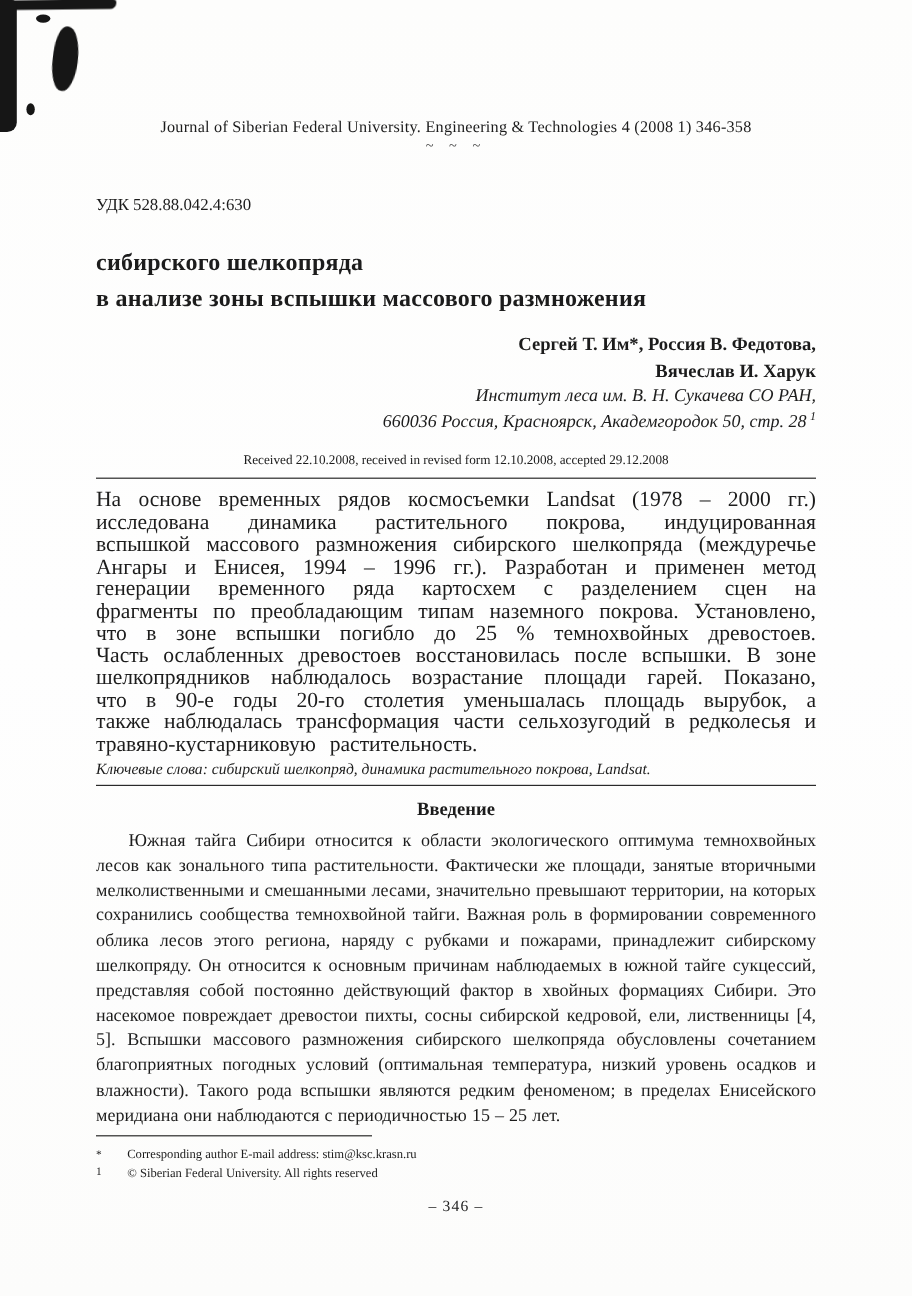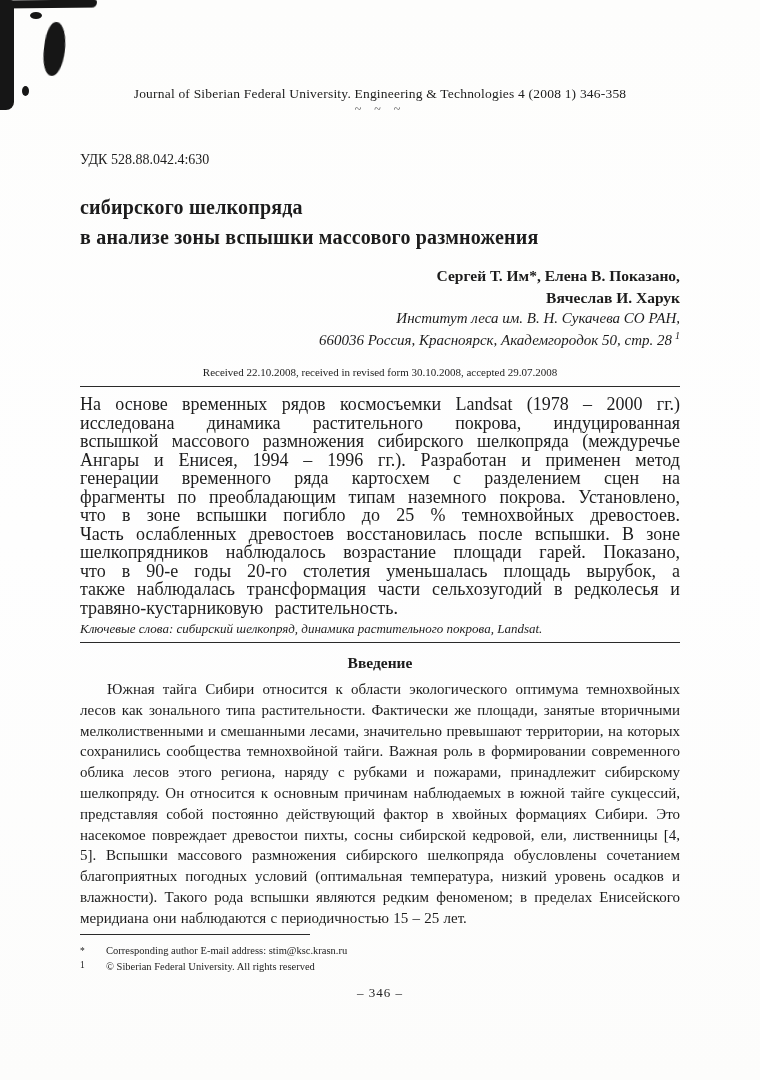--- a/index.html
+++ b/index.html
@@ -20,21 +20,21 @@
   .artifact { position: absolute; background: #161616; filter: blur(0.6px); }
   .artifact.top-bar    { left: 7px;  top: 0;    width: 90px;  height: 8px;  border-radius: 0 3px 6px 2px; transform: rotate(-0.6deg); }
   .artifact.left-bar   { left: 0;    top: 0;    width: 14px;  height: 110px; border-radius: 0 4px 8px 0; }
   .artifact.blob       { left: 44px; top: 22px; width: 21px;  height: 54px; border-radius: 45% 55% 50% 50%; transform: rotate(7deg); }
   .artifact.speck-a    { left: 22px; top: 86px; width: 7px;   height: 10px; border-radius: 50%; }
   .artifact.speck-b    { left: 30px; top: 12px; width: 12px;  height: 7px;  border-radius: 50%; }
 
   .content {
     position: absolute;
     left: 80px;
-    top: 0;
+    top: 12px;
     width: 600px;
   }
   .journal-header {
     margin-top: 86px;
     font-size: 13.5px;
     line-height: 15px;
     text-align: center;
     letter-spacing: 0.2px;
   }
   .ornament {
@@ -165,30 +165,30 @@
     <div class="ornament">~ ~ ~</div>
 
     <div class="udc">УДК 528.88.042.4:630</div>
 
     <div class="title">
       <div>сибирского шелкопряда</div>
       <div>в анализе зоны вспышки массового размножения</div>
     </div>
 
     <div class="authors">
-      <div>Сергей Т. Им*, Елена В. Показано,</div>
+      <div>Сергей Т. Им*, Россия В. Федотова,</div>
       <div>Вячеслав И. Харук</div>
     </div>
 
     <div class="affiliation">
       <div>Институт леса им. В. Н. Сукачева СО РАН,</div>
       <div><span>660036 Россия, Красноярск, Академгородок 50, стр. 28</span><sup>1</sup></div>
     </div>
 
-    <div class="received">Received 22.10.2008, received in revised form 30.10.2008, accepted 29.07.2008</div>
+    <div class="received">Received 22.10.2008, received in revised form 12.10.2008, accepted 29.12.2008</div>
 
     <hr class="rule-full">
 
     <div class="abstract">На основе временных рядов космосъемки Landsat (1978 – 2000 гг.) исследована динамика растительного покрова, индуцированная вспышкой массового размножения сибирского шелкопряда (междуречье Ангары и Енисея, 1994 – 1996 гг.). Разработан и применен метод генерации временного ряда картосхем с разделением сцен на фрагменты по преобладающим типам наземного покрова. Установлено, что в зоне вспышки погибло до 25 % темнохвойных древостоев. Часть ослабленных древостоев восстановилась после вспышки. В зоне шелкопрядников наблюдалось возрастание площади гарей. Показано, что в 90-е годы 20-го столетия уменьшалась площадь вырубок, а также наблюдалась трансформация части сельхозугодий в редколесья и травяно-кустарниковую растительность.</div>
 
     <div class="keywords">Ключевые слова: сибирский шелкопряд, динамика растительного покрова, Landsat.</div>
 
     <hr class="rule-thin">
 
     <div class="section-heading">Введение</div>

